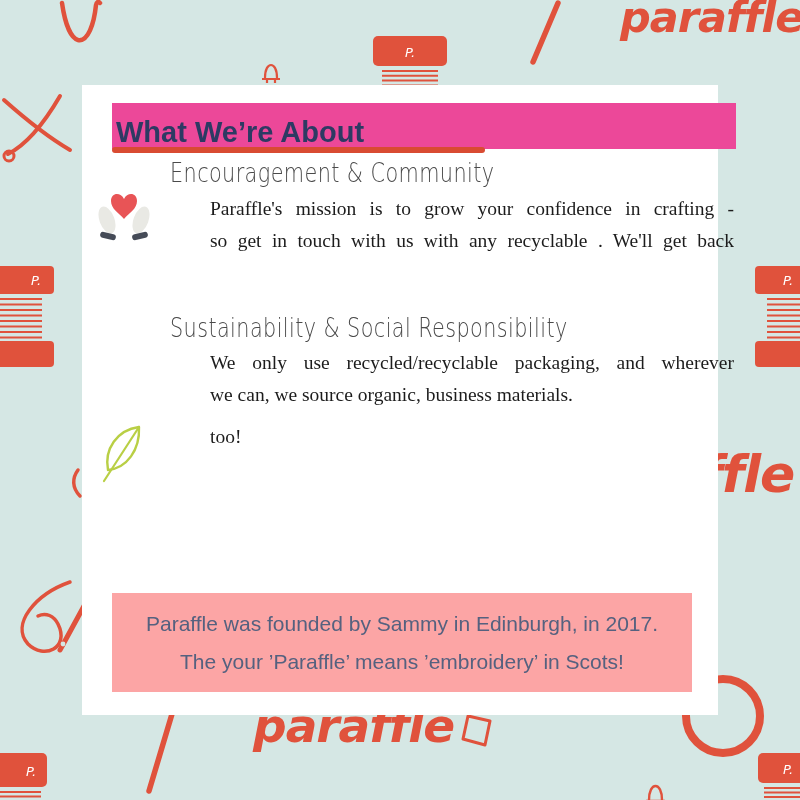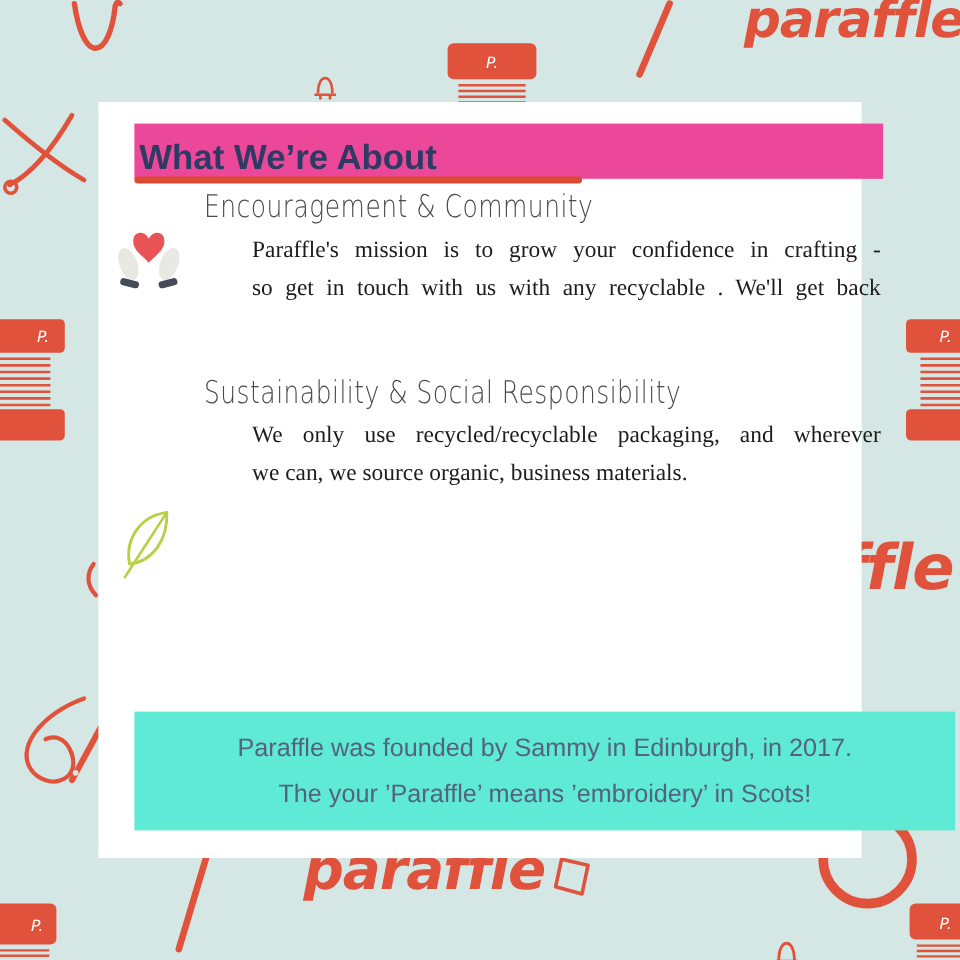--- a/index.html
+++ b/index.html
@@ -26,22 +26,22 @@
          transform:scaleX(.8);transform-origin:left center;white-space:nowrap;}
   .s1h{top:73px;}
   .s2h{top:228px;}
   .body{position:absolute;left:88px;width:524px;margin-left:40px;}
   .b1{top:108px;} .b2{top:262px;} .b3{top:336px;} .b4{top:430px;}
   .ln{font-family:"Liberation Serif",serif;font-size:19.5px;line-height:32px;color:#1c1c1c;}
   .just{text-align:justify;text-align-last:justify;}
   .icon{position:absolute;}
   .hands{left:14px;top:101px;}
   .leaf{left:20px;top:338px;}
-  .footer{position:absolute;left:30px;top:508px;width:684px;height:99px;
-          background:#5eead4;display:flex;flex-direction:column;align-items:center;
+  .footer{position:absolute;left:30px;top:508px;width:580px;height:99px;
+          background:#fca5a5;display:flex;flex-direction:column;align-items:center;
           justify-content:center;gap:14px;}
   .fline{font-size:21px;color:#55617f;font-family:"Liberation Sans",sans-serif;}
   .sp{fill:#ffffff;font-family:"DejaVu Sans",sans-serif;font-style:italic;
       font-size:13px;text-anchor:middle;}
 </style>
 </head>
 <body>
 
 <div class="canvas">
 
@@ -191,20 +191,21 @@
       <div class="ln just">We only use recycled/recyclable packaging, and wherever</div>
       <div class="ln">we can, we source organic, business materials.</div>
     </div>
 
     <svg class="icon leaf" width="42" height="60" viewBox="0 0 42 60">
       <path d="M37,4 C15,7 2,26 6,47 C25,45 38,27 37,4 Z" fill="none" stroke="#b9cf45" stroke-width="2.4" stroke-linejoin="round"></path>
       <path d="M2,58 L37,4" fill="none" stroke="#b9cf45" stroke-width="2.2" stroke-linecap="round"></path>
     </svg>
 
     <div class="body b3">
+      <div class="ln">too!</div>
     </div>
 
 
     <div class="footer">
       <div class="fline">Paraffle was founded by Sammy in Edinburgh, in 2017.</div>
       <div class="fline">The your ’Paraffle’ means ’embroidery’ in Scots!</div>
     </div>
 
   </div>
 </div>

